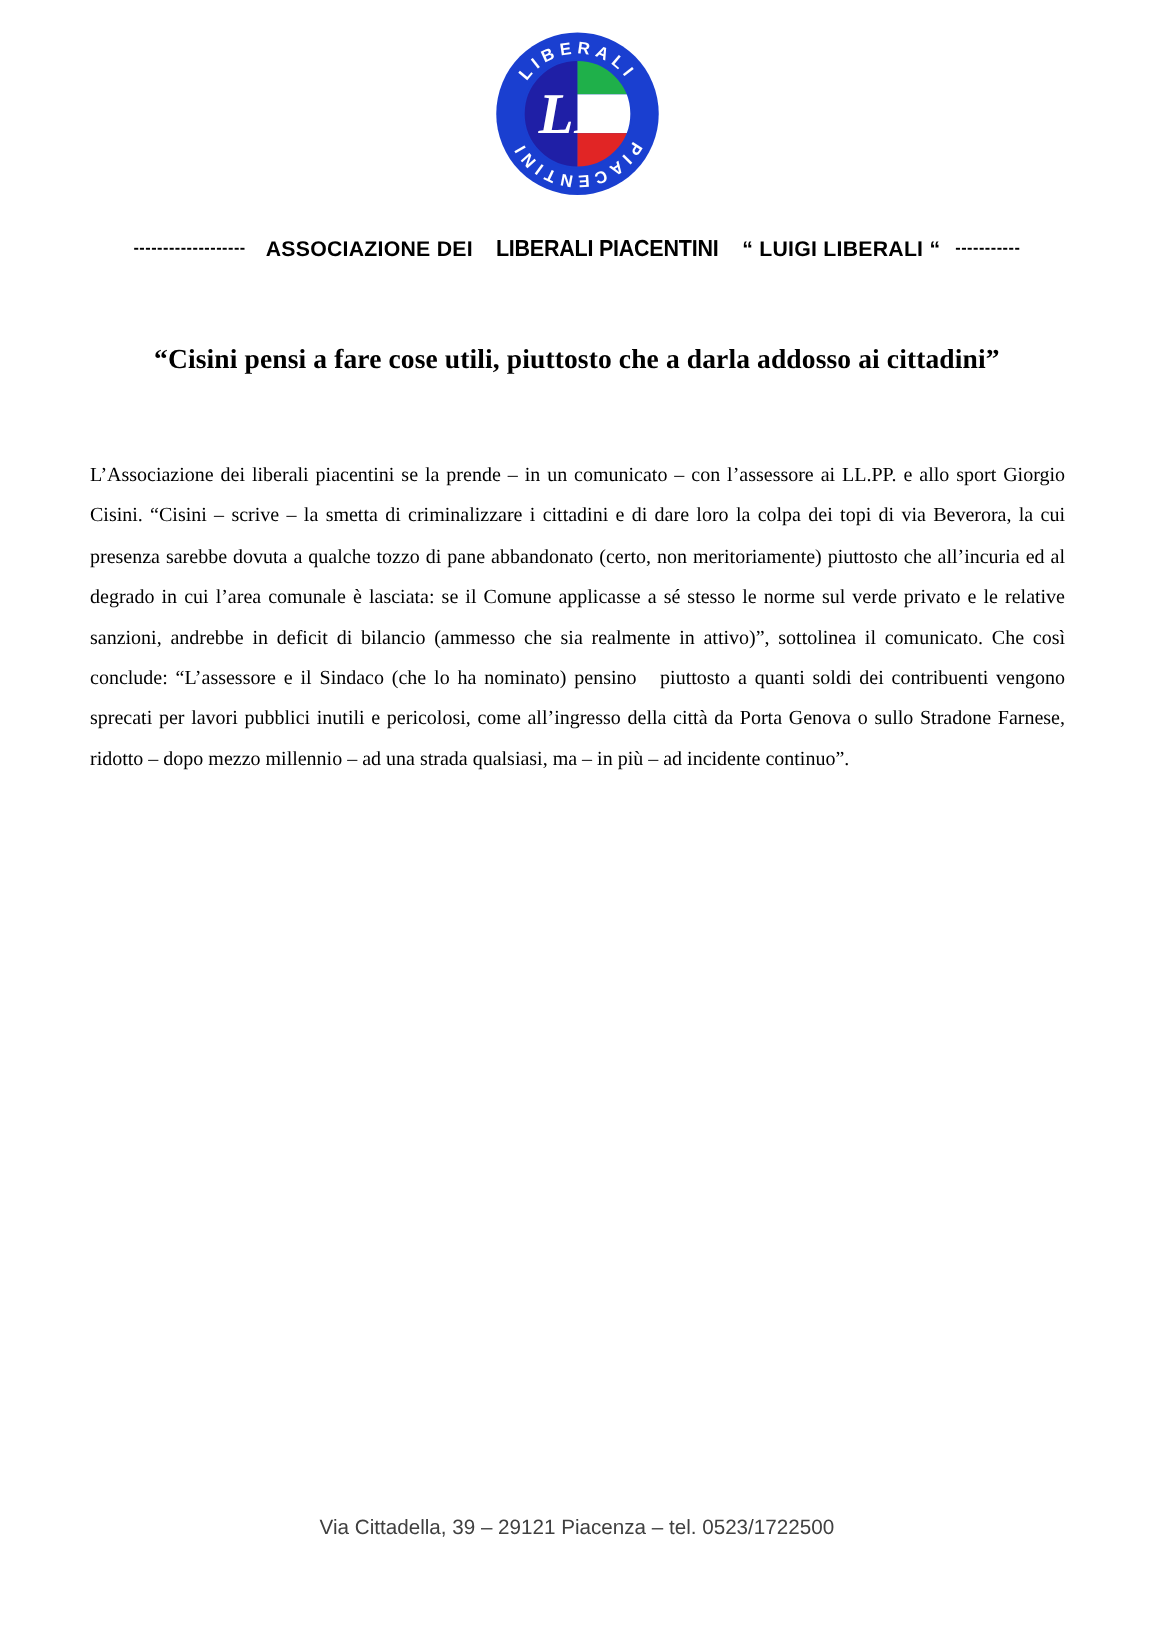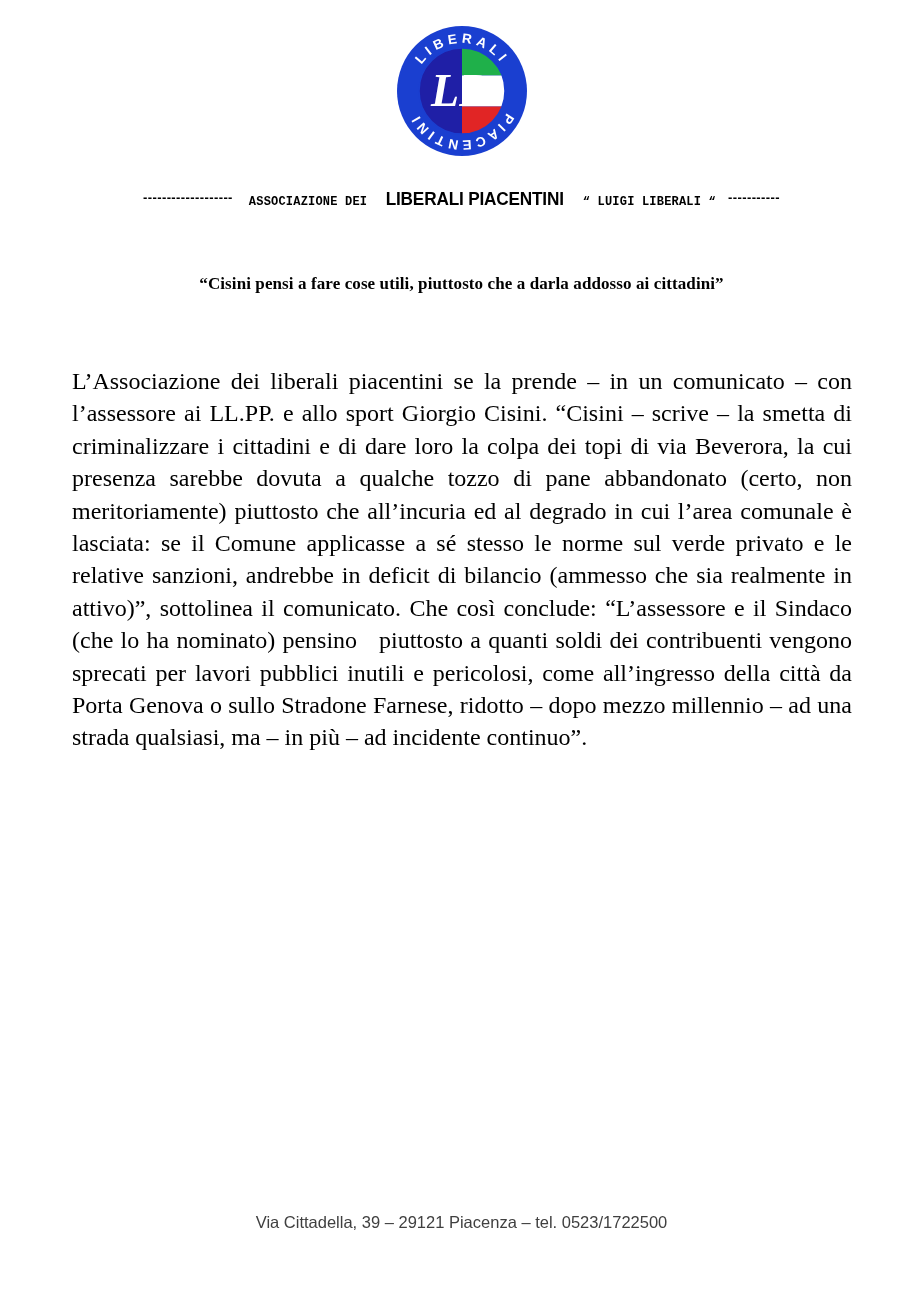--- a/index.html
+++ b/index.html
@@ -52,22 +52,22 @@
     line-height: 1;
   }
   .assoc-dashes {
     font-family: "Liberation Sans", "DejaVu Sans", sans-serif;
     font-size: 13px;
     font-weight: 700;
     letter-spacing: 0.4px;
     vertical-align: 3px;
   }
   .assoc-serif {
-    font-family: Liberation Mono, monospace;
-    font-size: 12px;
+    font-family: Liberation Sans, sans-serif;
+    font-size: 17px;
     font-weight: 700;
     letter-spacing: 0.2px;
   }
   .assoc-sans {
     font-family: "Liberation Sans", "DejaVu Sans", sans-serif;
     font-size: 18.5px;
     font-weight: 700;
     letter-spacing: -0.2px;
     transform: scaleX(0.93);
     display: inline-block;
@@ -75,33 +75,33 @@
 
   
   .headline {
     position: absolute;
     left: 0;
     top: 274px;
     width: 923px;
     text-align: center;
     font-family: "Liberation Serif", "DejaVu Serif", serif;
     font-weight: 700;
-    font-size: 17px;
+    font-size: 22px;
     letter-spacing: 0.1px;
     white-space: nowrap;
   }
 
   
   .body-text {
     position: absolute;
     left: 72px;
     top: 365px;
     width: 780px;
     font-family: "Liberation Serif", "DejaVu Serif", serif;
-    font-size: 24px;
+    font-size: 16px;
     line-height: 32.4px;
     text-align: justify;
     text-justify: inter-word;
     color: #000;
     hyphens: none;
   }
 
   
   .footer {
     position: absolute;

